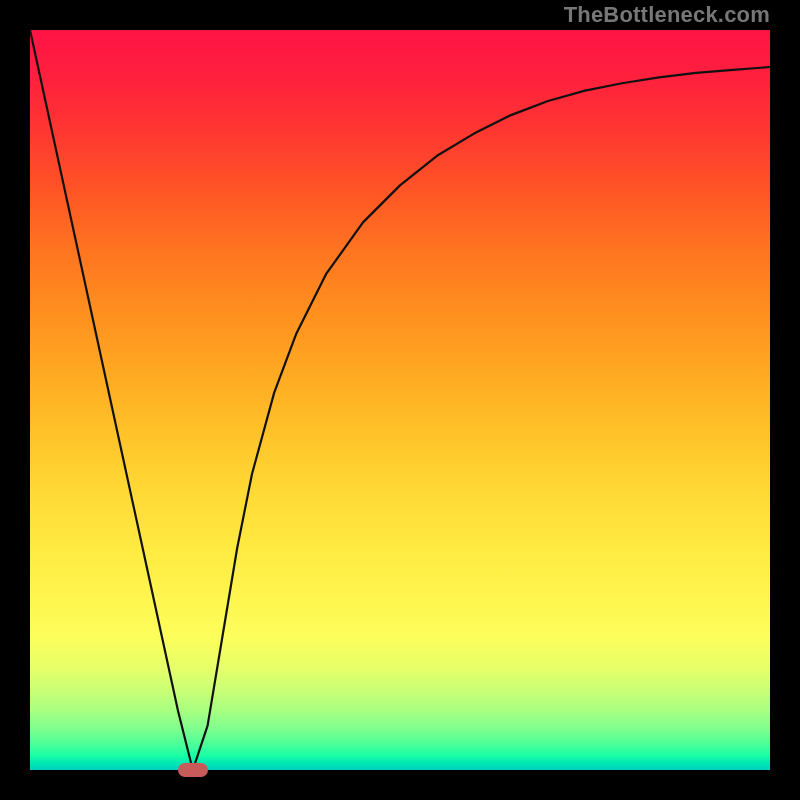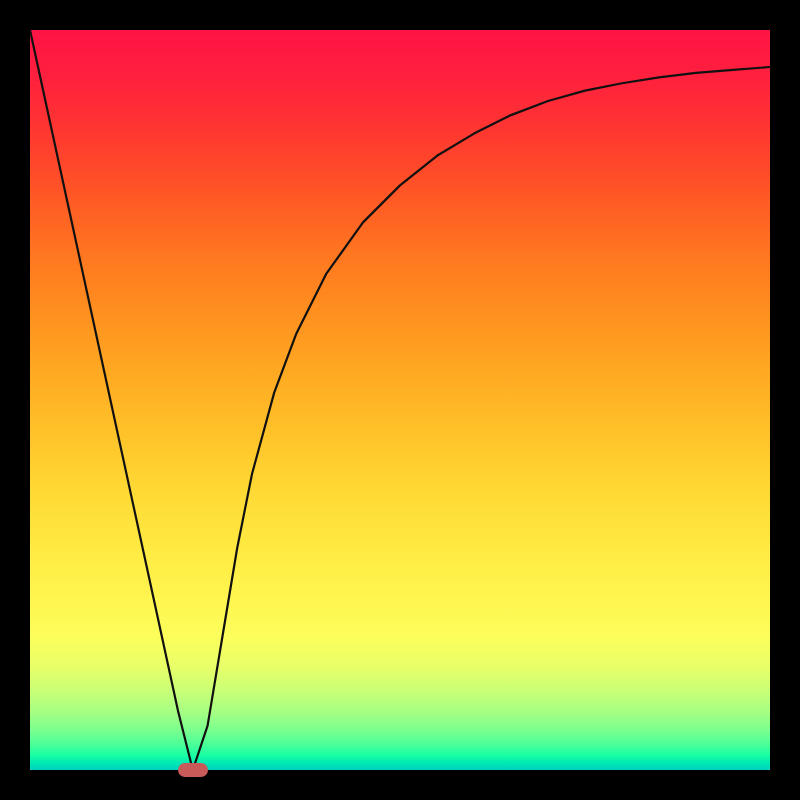--- a/index.html
+++ b/index.html
@@ -68,19 +68,20 @@
     height: 14px;
     border-radius: 8px;
     background: #c95a5a;
     transform: translate(-50%, -50%);
   }
 </style>
 </head>
 <body>
 
 <div class="frame">
+  <div class="watermark">TheBottleneck.com</div>
   <div class="plot-area">
     <svg viewBox="0 0 740 740" preserveAspectRatio="none">
       <path d="M0.00 0.00 L37.00 170.20 L74.00 340.40 L111.00 510.60 L148.00 680.80 L162.80 740.00 L177.60 695.60 L192.40 606.80 L207.20 518.00 L222.00 444.00 L244.20 362.60 L266.40 303.40 L296.00 244.20 L333.00 192.40 L370.00 155.40 L407.00 125.80 L444.00 103.60 L481.00 85.10 L518.00 71.04 L555.00 60.68 L592.00 53.28 L629.00 47.36 L666.00 42.92 L703.00 39.96 L740.00 37.00" fill="none" stroke="#111111" stroke-width="2.2" stroke-linecap="round" stroke-linejoin="round"></path>
     </svg>
     <div class="marker" style="left: 162.8px; top: 740px; background: rgb(201, 90, 90);"></div>
   </div>
 </div>
 
 </body></html>

